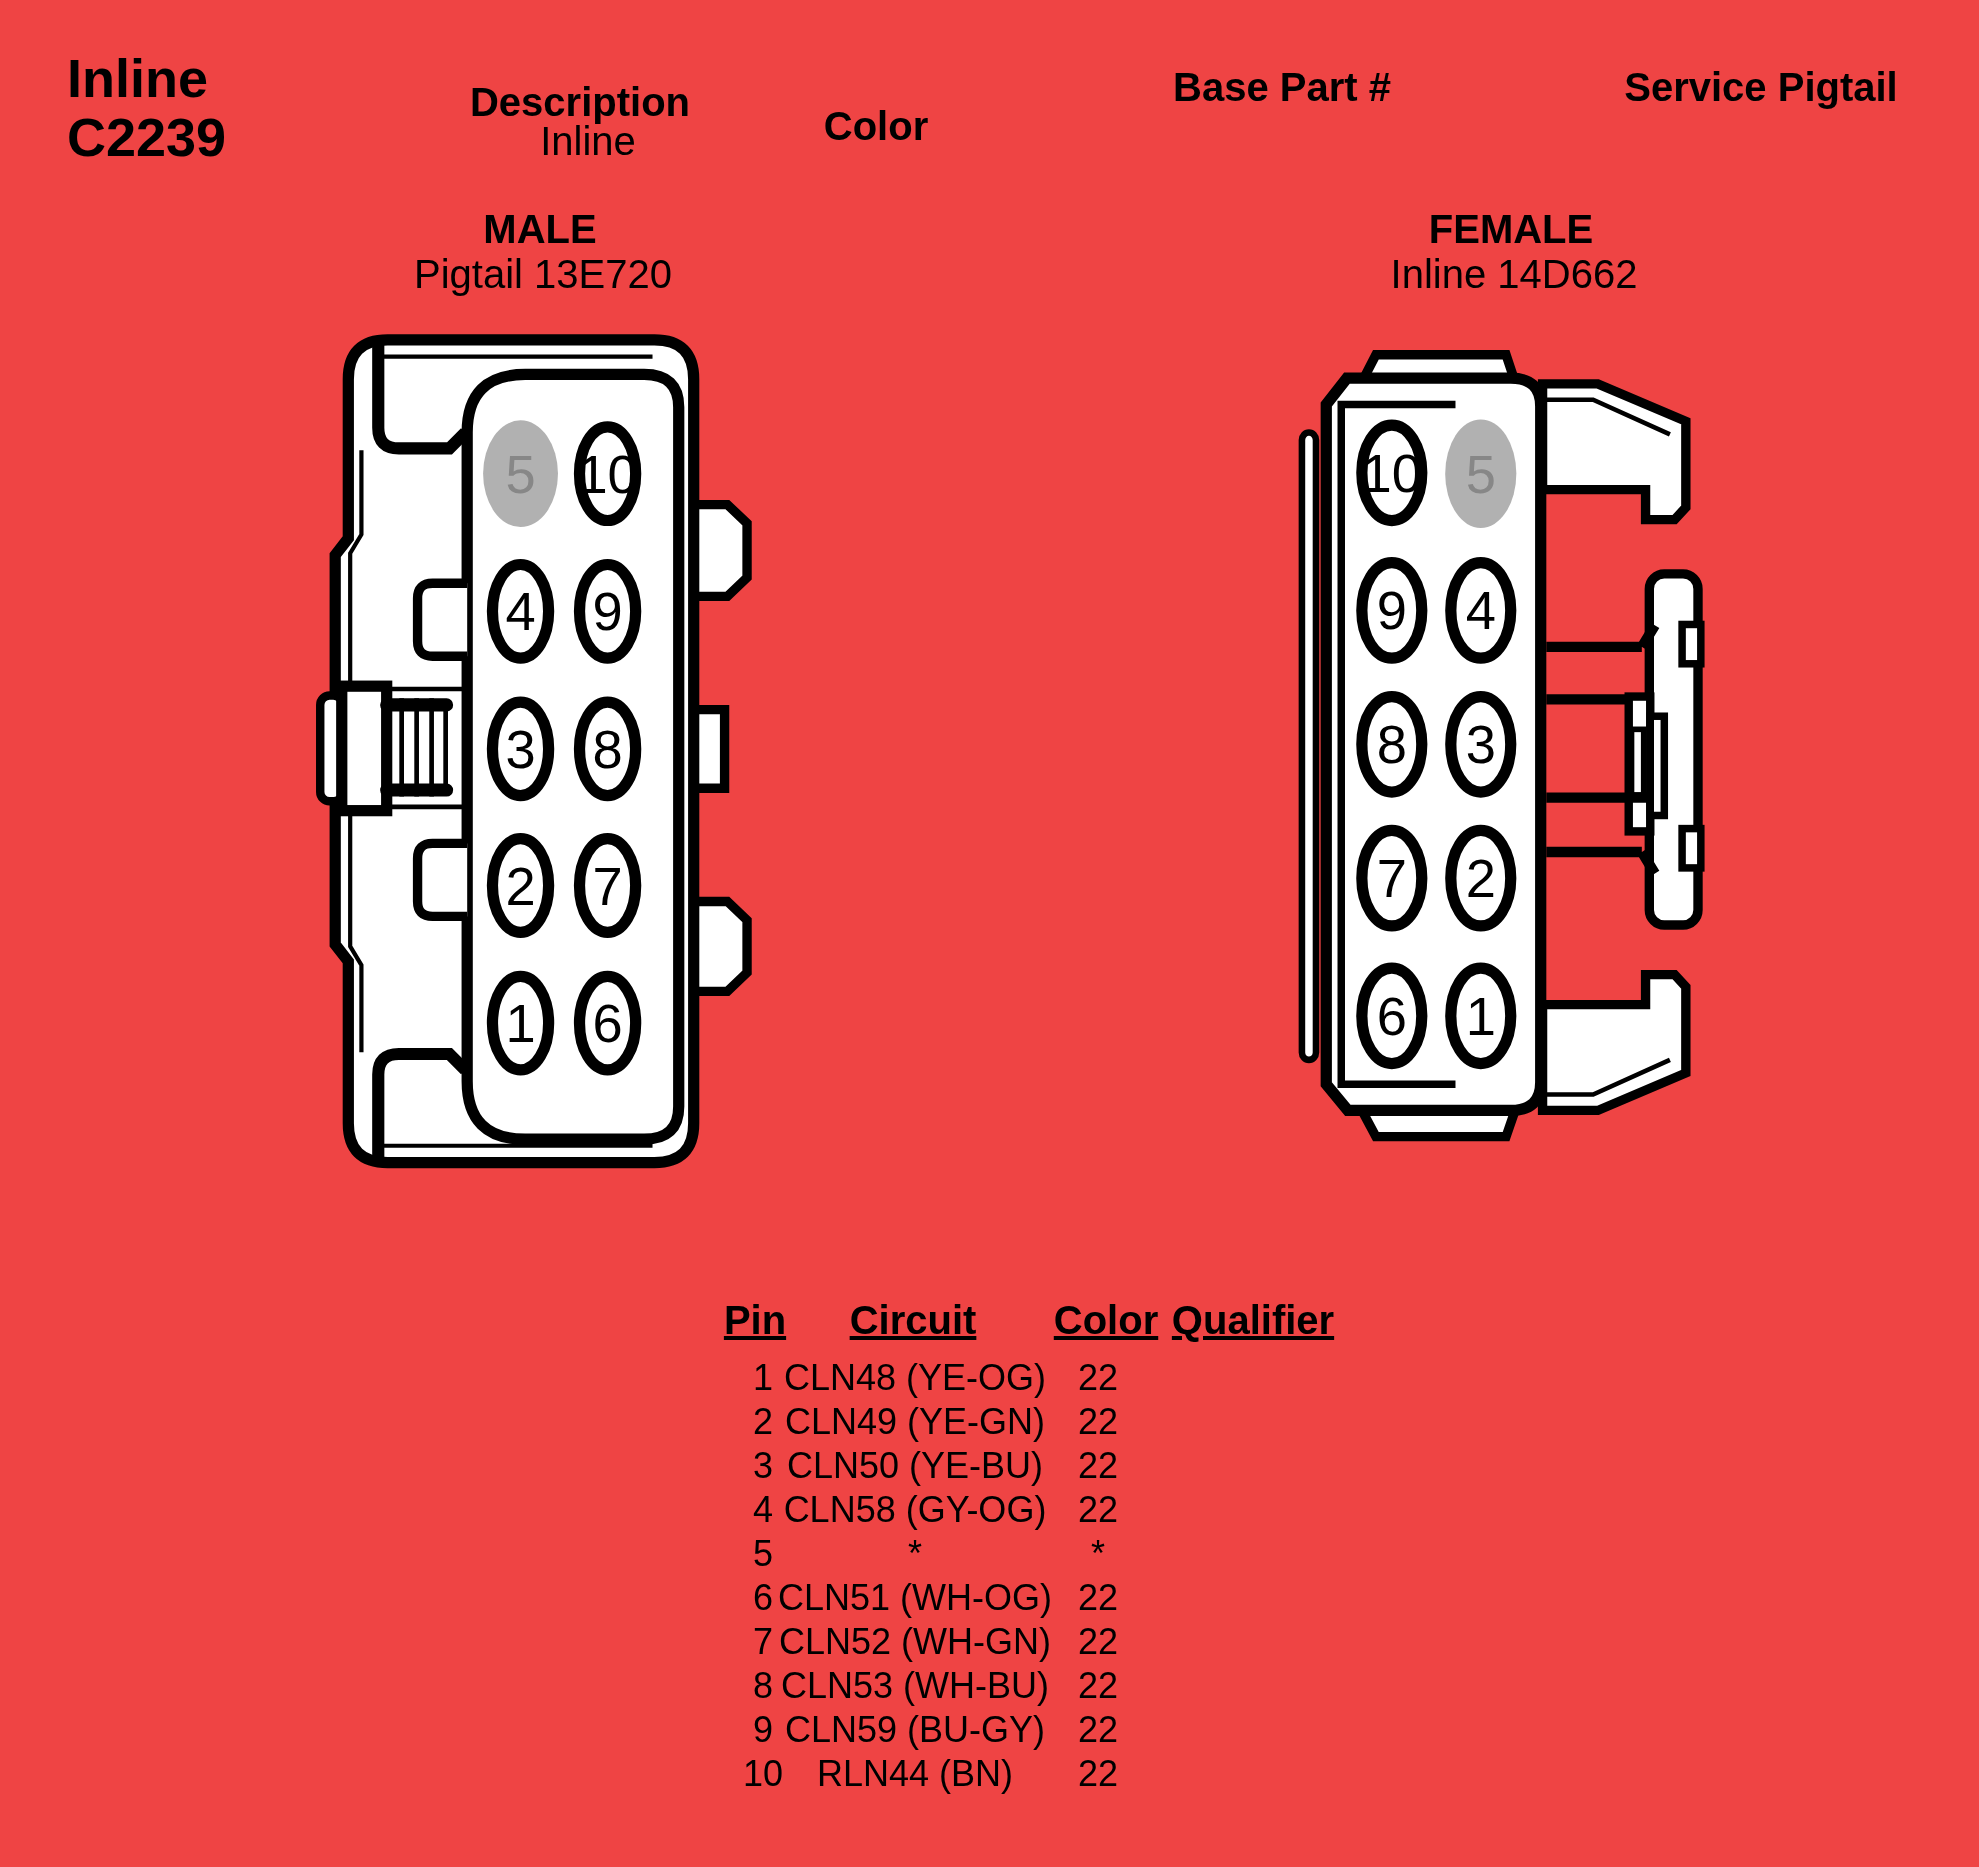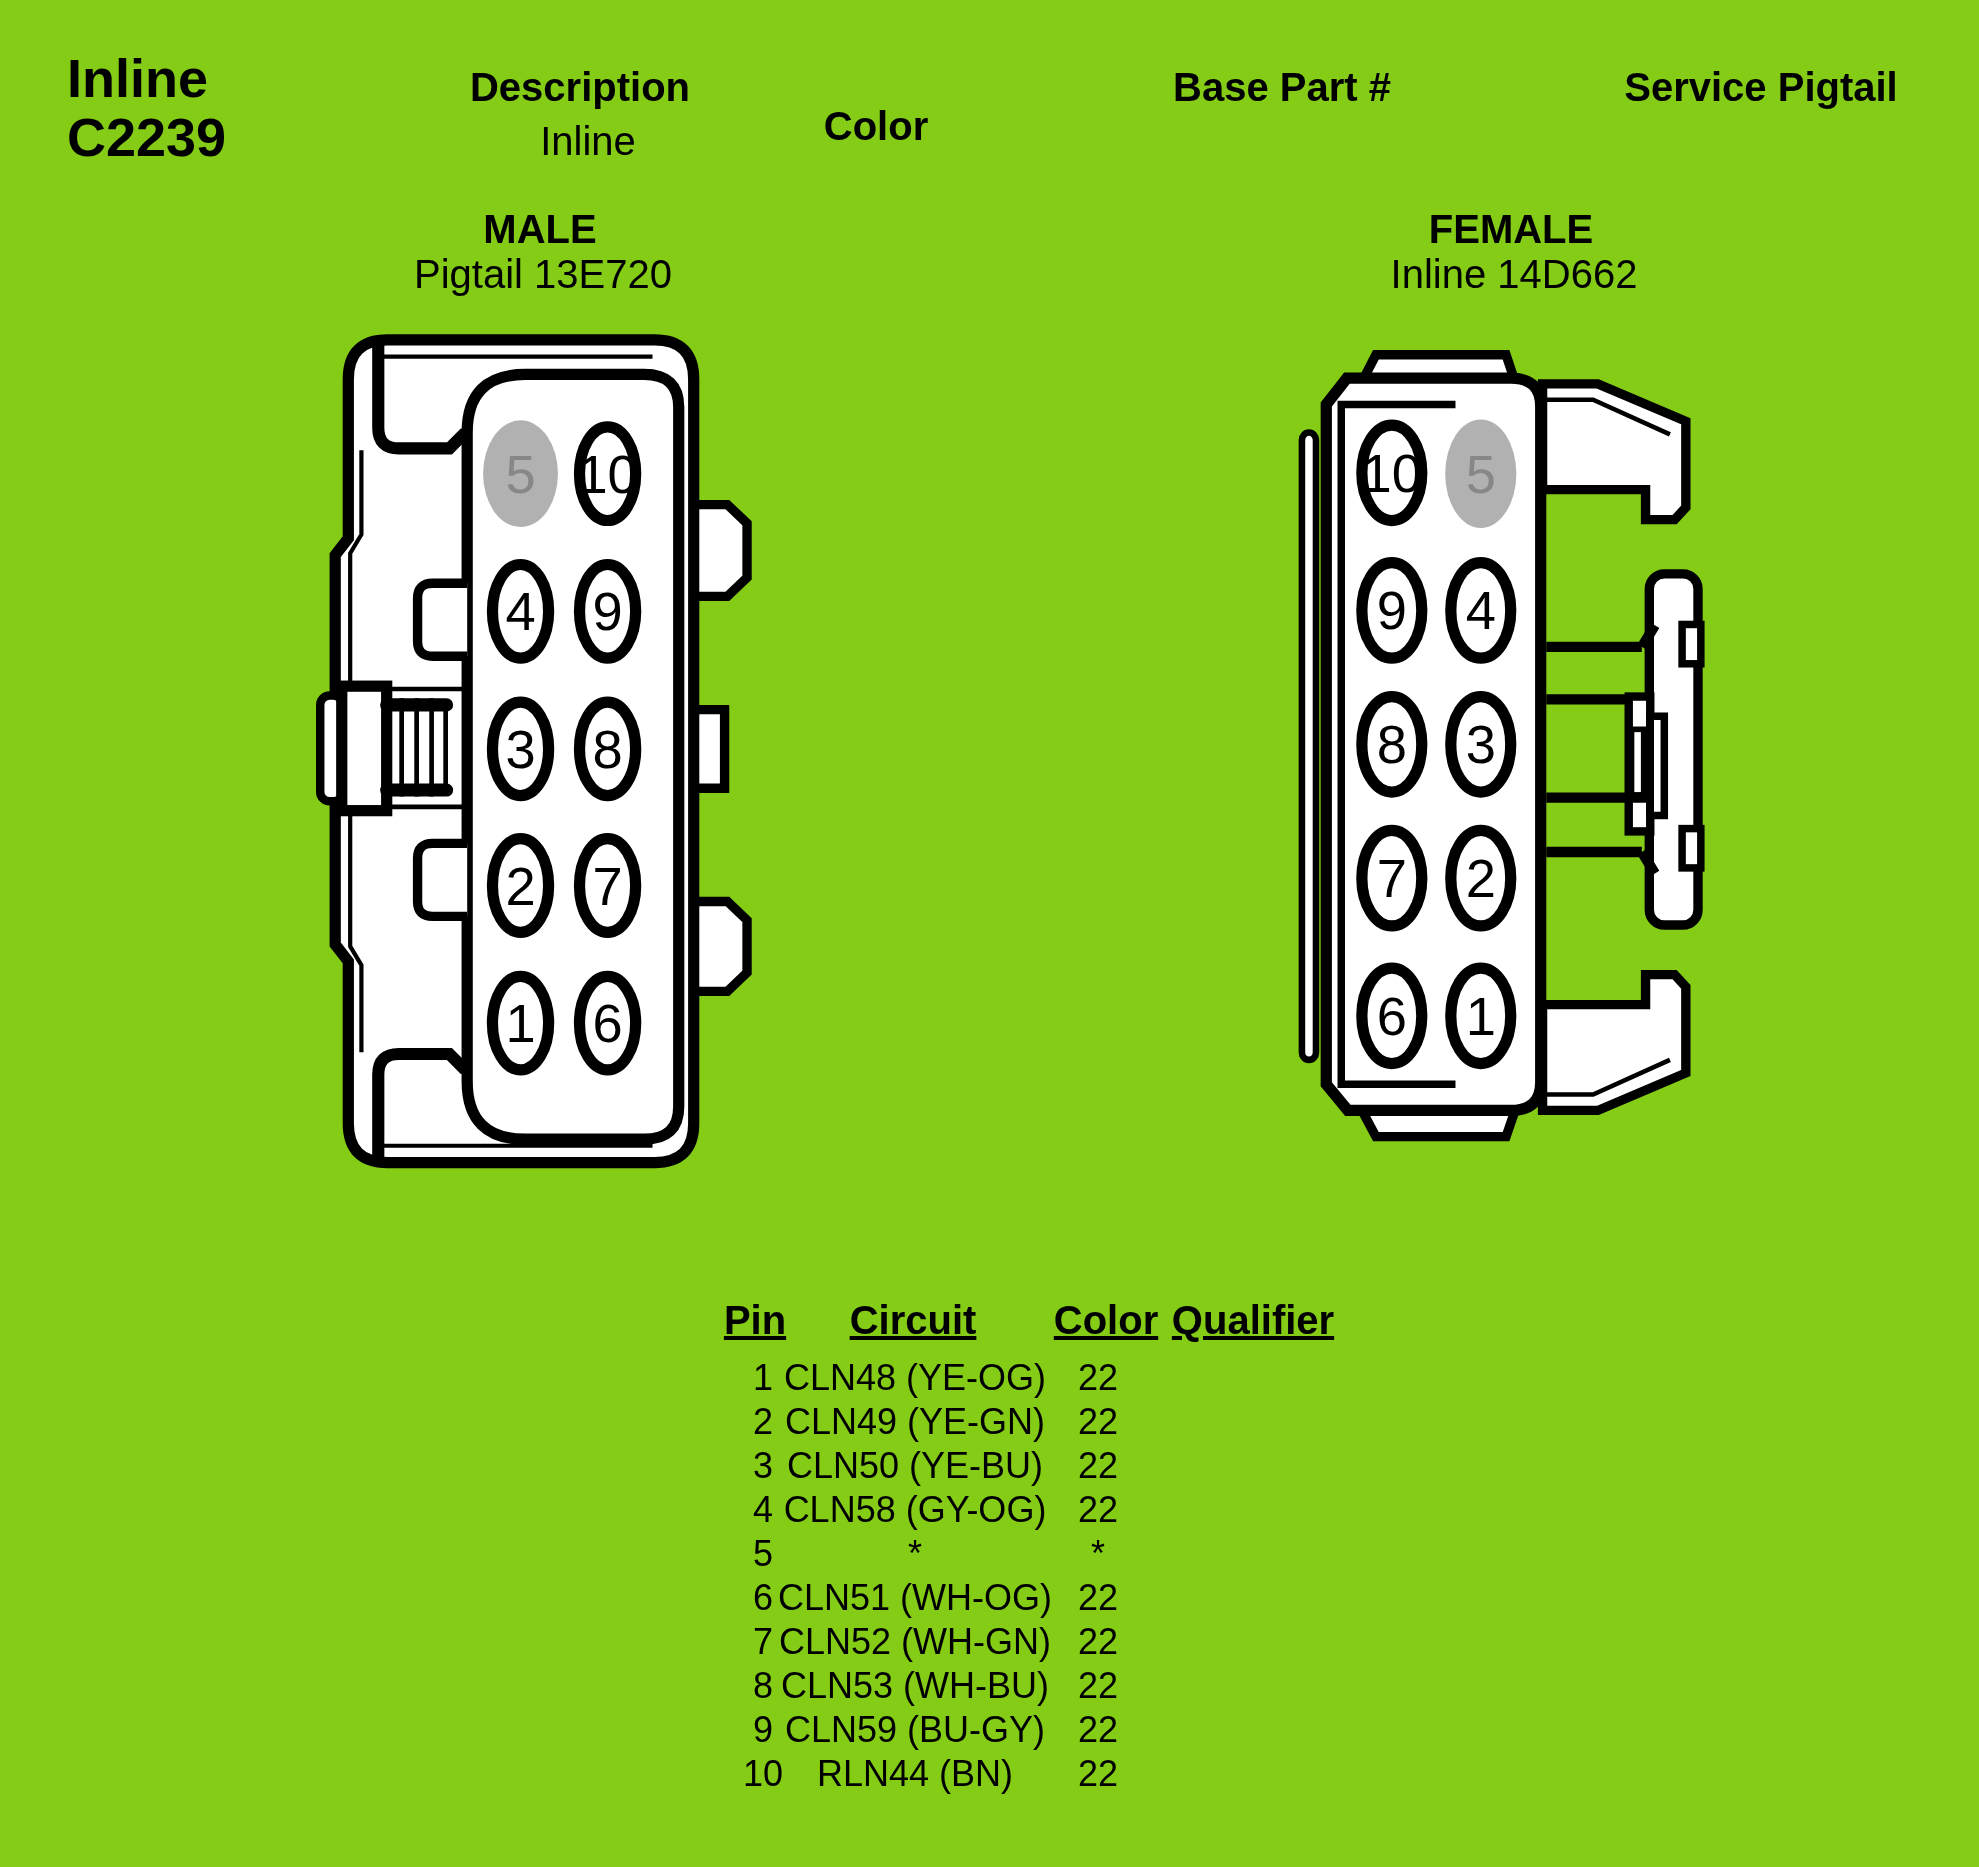--- a/index.html
+++ b/index.html
@@ -1,17 +1,17 @@
 <!DOCTYPE html>
 <html style="font-size:15px"><head>
 <meta charset="utf-8">
 <style>
   html,body{margin:0;padding:0;background:#fff;}
   .stage{
-    position:relative;width:1980px;height:1867px;background:#84cc16;
+    position:relative;width:1980px;height:1867px;background:#ef4444;
     font-family:"Liberation Sans",sans-serif;color:#000;overflow:hidden;
   }
   .t{position:absolute;white-space:nowrap;}
   .b{font-weight:bold;}
   .ctr{transform:translateX(-50%);}
   .title{left:67px;top:49px;font-size:54px;font-weight:bold;line-height:59px;}
   .hdr{font-size:40px;}
   .conn{position:absolute;}
   svg{font-family:"Liberation Sans",sans-serif;}
   svg .outline{fill:#fff;stroke:#000;}
@@ -31,21 +31,21 @@
 </head>
 <body>
 
 <div class="stage">
 
   <div class="t title">
     <div>Inline</div>
     <div>C2239</div>
   </div>
 
-  <div class="t hdr b ctr" style="left:580px;top:65px">Description</div>
+  <div class="t hdr b ctr" style="left:580px;top:80px">Description</div>
   <div class="t hdr ctr" style="left:588px;top:119px">Inline</div>
   <div class="t hdr b ctr" style="left:876px;top:104px">Color</div>
   <div class="t hdr b ctr" style="left:1282px;top:65px">Base Part #</div>
   <div class="t hdr b ctr" style="left:1761px;top:65px">Service Pigtail</div>
 
   <div class="t hdr b ctr" style="left:540px;top:207px">MALE</div>
   <div class="t hdr ctr" style="left:543px;top:252px">Pigtail 13E720</div>
   <div class="t hdr b ctr" style="left:1511px;top:207px">FEMALE</div>
   <div class="t hdr ctr" style="left:1514px;top:252px">Inline 14D662</div>
 

